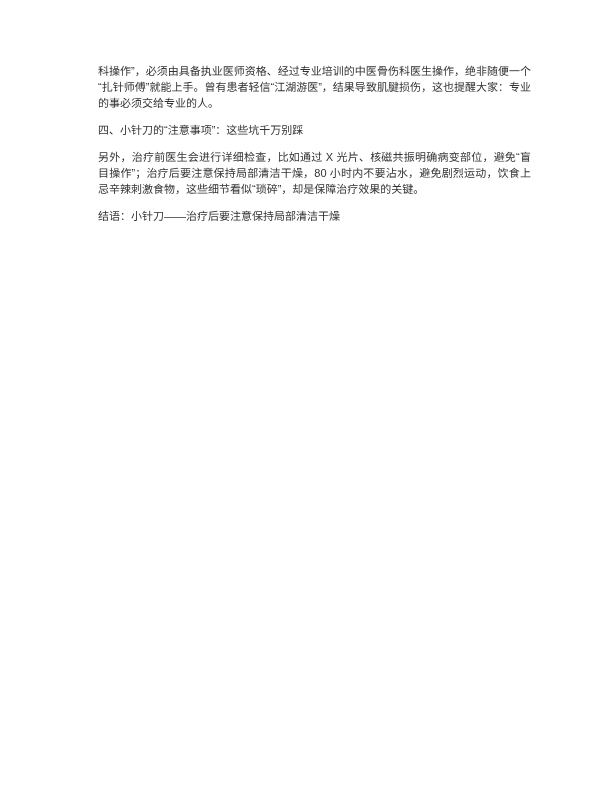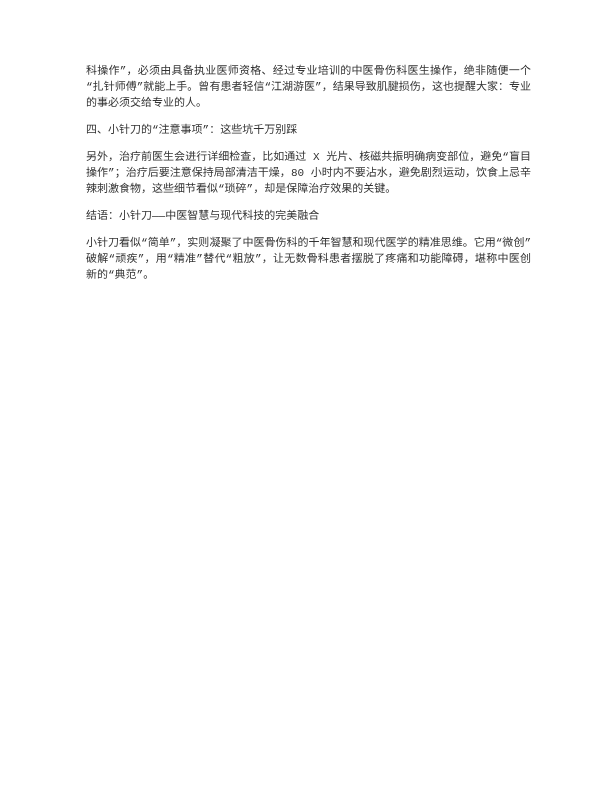--- a/index.html
+++ b/index.html
@@ -20,33 +20,31 @@
     left: 82px;
     top: 63px;
     width: 449px;
     color: #333333;
     font-size: 11px;
     line-height: 16px;
     text-align: justify;
     text-justify: inter-ideograph;
   }
   .content p {
-    margin: 0 0 11px 4px;
+    margin: 0 0 11px 16px;
     padding: 0;
     font-weight: normal;
-    font-family: Liberation Mono, monospace;
   }
   .content p.heading {
     font-weight: normal; 
   }
 </style>
 </head>
 <body>
 
 <div class="page">
   <div class="content">
     <p>科操作”，必须由具备执业医师资格、经过专业培训的中医骨伤科医生操作，绝非随便一个“扎针师傅”就能上手。曾有患者轻信“江湖游医”，结果导致肌腱损伤，这也提醒大家：专业的事必须交给专业的人。</p>
     <p class="heading">四、小针刀的“注意事项”：这些坑千万别踩</p>
     <p>另外，治疗前医生会进行详细检查，比如通过 X 光片、核磁共振明确病变部位，避免“盲目操作”；治疗后要注意保持局部清洁干燥，80 小时内不要沾水，避免剧烈运动，饮食上忌辛辣刺激食物，这些细节看似“琐碎”，却是保障治疗效果的关键。</p>
-    <p class="heading">结语：小针刀——中医智慧与现代科技的完美融合</p>
-    <p>小针刀看似“简单”，实则凝聚了中医骨伤科的千年智慧和现代医学的精准思维。它用“微创”破解“顽疾”，用“精准”替代“粗放”，让无数骨科患者摆脱了疼痛和功能障碍，堪称中医创新的“典范”。</p>
+    <p class="heading">结语：小针刀——治疗后要注意保持局部清洁干燥</p>
   </div>
 </div>
 
 </body></html>

